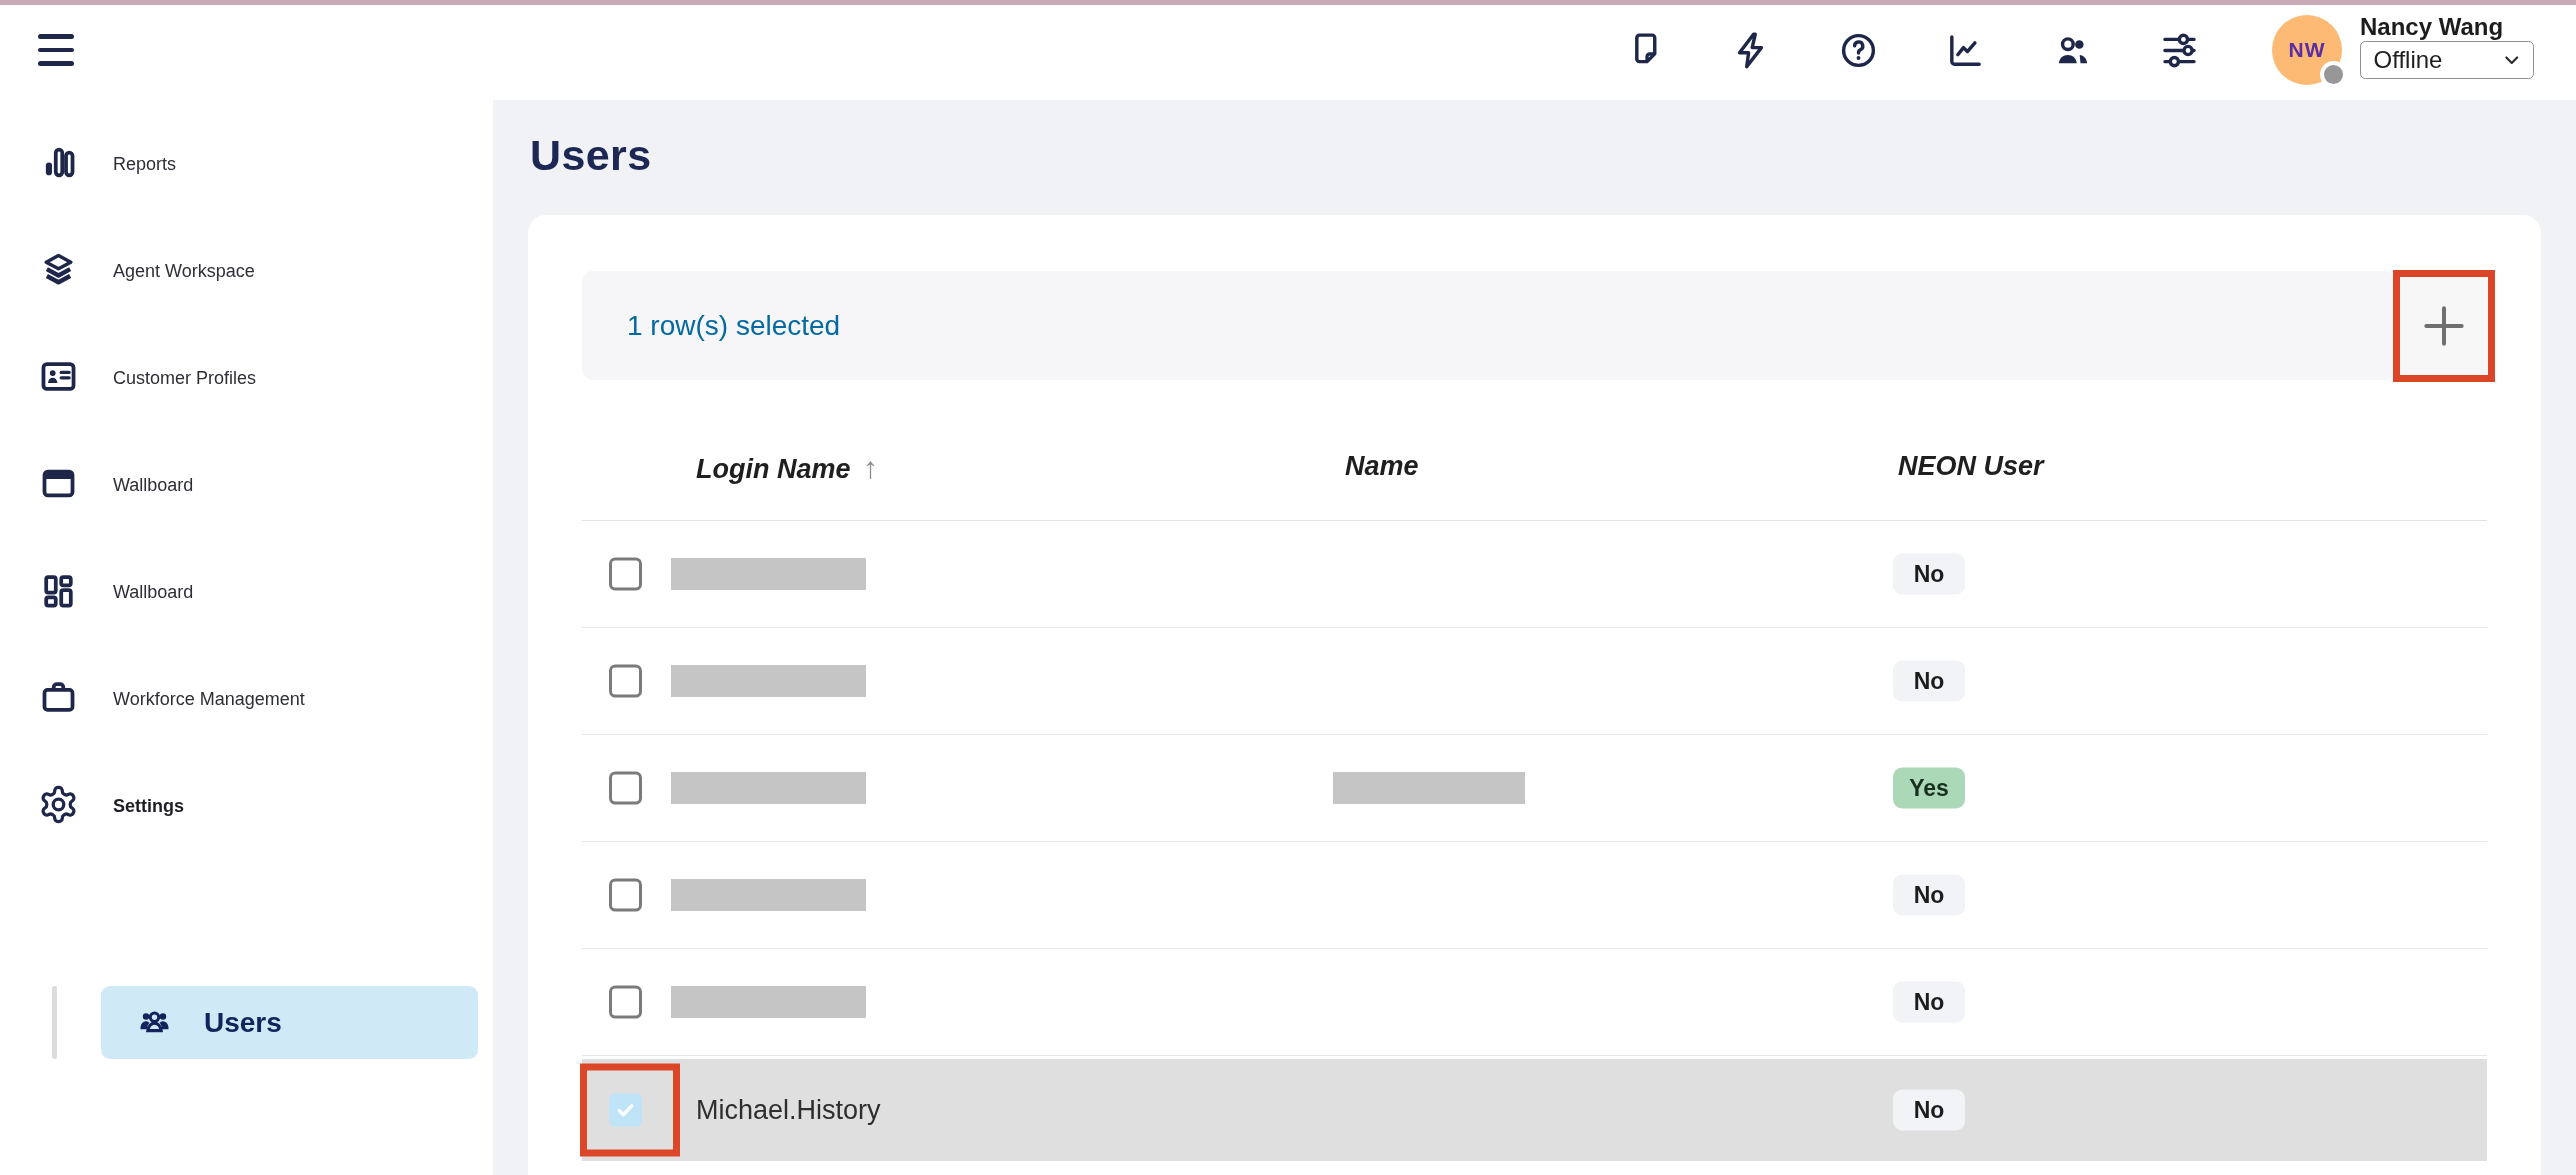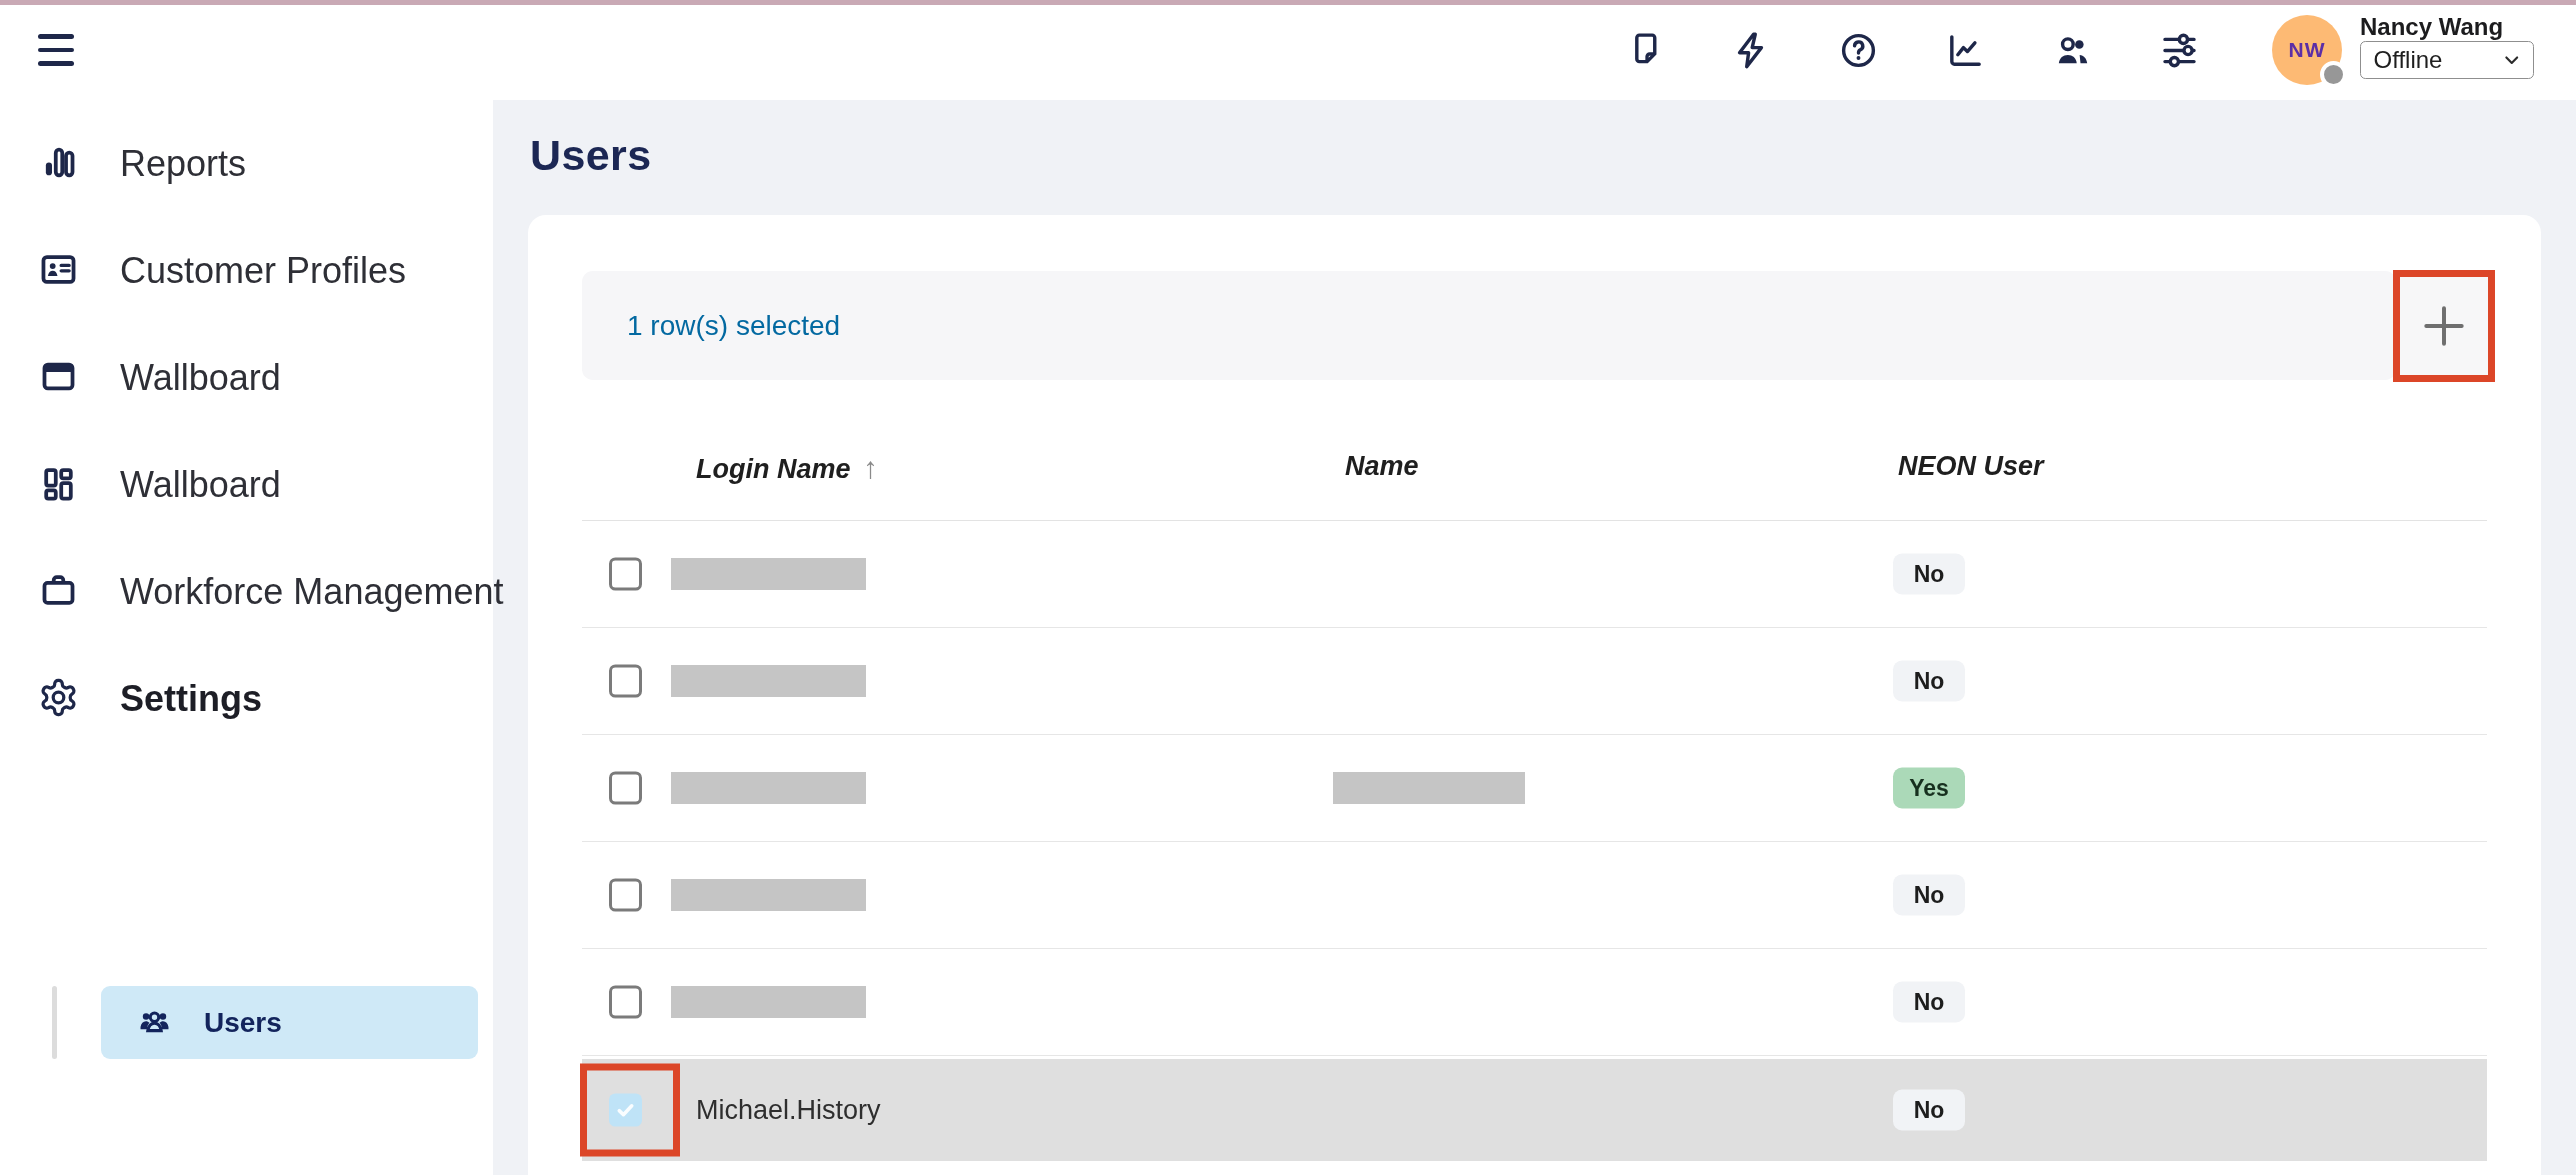--- a/index.html
+++ b/index.html
@@ -18,21 +18,21 @@
   .status-dot { position:absolute; right:-5.4px; bottom:-2.7px; width:27px; height:27px; border-radius:50%; background:#979797; border:4.5px solid #ffffff; }
   .user-block { position:absolute; left:2360px; top:12.5px; width:175px; }
   .user-name { font-size:24px; font-weight:bold; color:#1c1c1e; white-space:nowrap; }
   .status-select { width:174px; height:38px; border:1.8px solid #8f8f8f; border-radius:5.4px; background:#fff; display:flex; align-items:center; justify-content:space-between; padding:0 10.7px 0 12.5px; font-size:24px; color:#1f1f1f; cursor:pointer; }
   .status-select svg { width:21.5px; height:21.5px; }
 
   
   .sidebar { position:absolute; top:100px; left:0; width:493px; height:1075px; background:#ffffff; padding-top:10.7px; z-index:3; }
   .side-item { height:107px; display:flex; align-items:center; padding-left:38px; gap:34px; color:#1e2749; cursor:pointer; }
   .side-item svg { width:41px; height:41px; flex:none; }
-  .side-item .label { font-size:36px; color:#2e2f36; white-space:nowrap;margin-left:7px; }
+  .side-item .label { font-size:18px; color:#2e2f36; white-space:nowrap; }
   .side-item.bold .label { font-weight:bold; color:#1d1e26; }
   .sub-line { position:absolute; left:52px; top:886px; width:5.4px; height:73px; background:#dcdcdc; border-radius:2.7px; }
   .sub-item { position:absolute; left:101px; top:886px; width:377px; height:73px; background:#cfe9f7; border-radius:9px; display:flex; align-items:center; padding-left:34px; gap:30px; color:#13245c; cursor:pointer; }
   .sub-item svg { width:39px; height:39px; }
   .sub-item .label { font-size:28px; font-weight:bold; }
 
   
   .page-title { position:absolute; left:530px; top:131px; font-size:43px; font-weight:800; color:#1c2754; letter-spacing:0.4px; }
   .card { position:absolute; left:528px; top:215px; width:2013px; height:961px; background:#ffffff; border-radius:18px 18px 0 0; }
   .sel-bar { position:absolute; left:54px; top:56px; width:1814px; height:109px; background:#f6f6f8; border-radius:10.7px; display:flex; align-items:center; padding-left:45px; font-size:28px; color:#0369a1; }
@@ -133,20 +133,28 @@
   <div id="side-items">
       <div class="side-item">
         <span><svg viewBox="0 0 24 24">
             <rect x="4.6" y="12" width="3.6" height="7.5" rx="1.8" fill="currentColor"></rect>
             <rect x="10.4" y="4.5" width="3.8" height="15" rx="1.9" fill="none" stroke="currentColor" stroke-width="2.2"></rect>
             <rect x="16.4" y="6.2" width="3.8" height="13.3" rx="1.9" fill="none" stroke="currentColor" stroke-width="2.2"></rect>
           </svg></span>
         <span class="label">Reports</span>
       </div>
       <div class="side-item">
+        <span><svg viewBox="0 0 24 24" fill="none" stroke="currentColor" stroke-linejoin="round">
+            <path d="M12 3.8l7.2 3.9L12 11.6 4.8 7.7 12 3.8z" stroke-width="2"></path>
+            <path d="M5.2 11.8l6.8 3.7 6.8-3.7" stroke-width="2.6"></path>
+            <path d="M5.2 15.8l6.8 3.7 6.8-3.7" stroke-width="2.6"></path>
+          </svg></span>
+        <span class="label">Agent Workspace</span>
+      </div>
+      <div class="side-item">
         <span><svg viewBox="0 0 24 24">
             <rect x="3.2" y="4.8" width="17.6" height="14.4" rx="2" fill="none" stroke="currentColor" stroke-width="2.2"></rect>
             <circle cx="8.6" cy="10" r="1.7" fill="currentColor"></circle>
             <path d="M5.8 15.8c.3-2 1.4-3 2.8-3s2.5 1 2.8 3z" fill="currentColor"></path>
             <path d="M13.6 9.6h4.6M13.6 12.8h4.6" stroke="currentColor" stroke-width="2" stroke-linecap="round"></path>
           </svg></span>
         <span class="label">Customer Profiles</span>
       </div>
       <div class="side-item">
         <span><svg viewBox="0 0 24 24">

